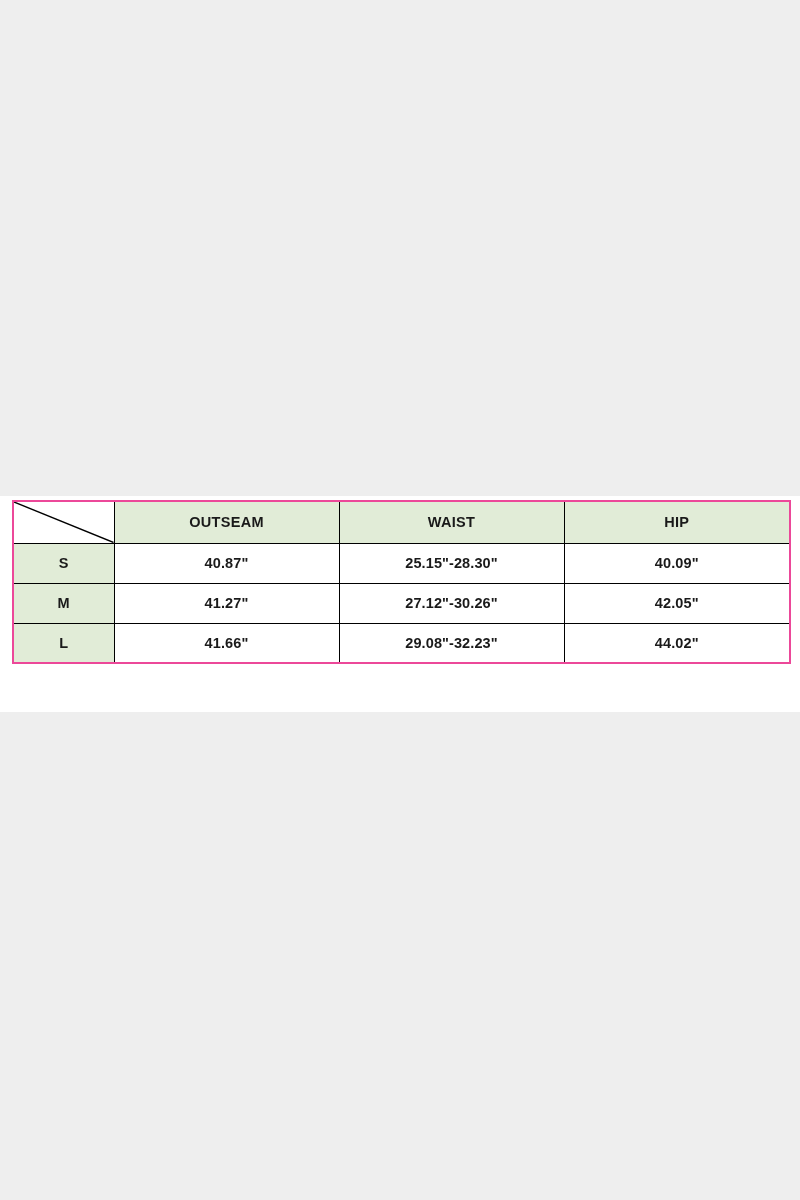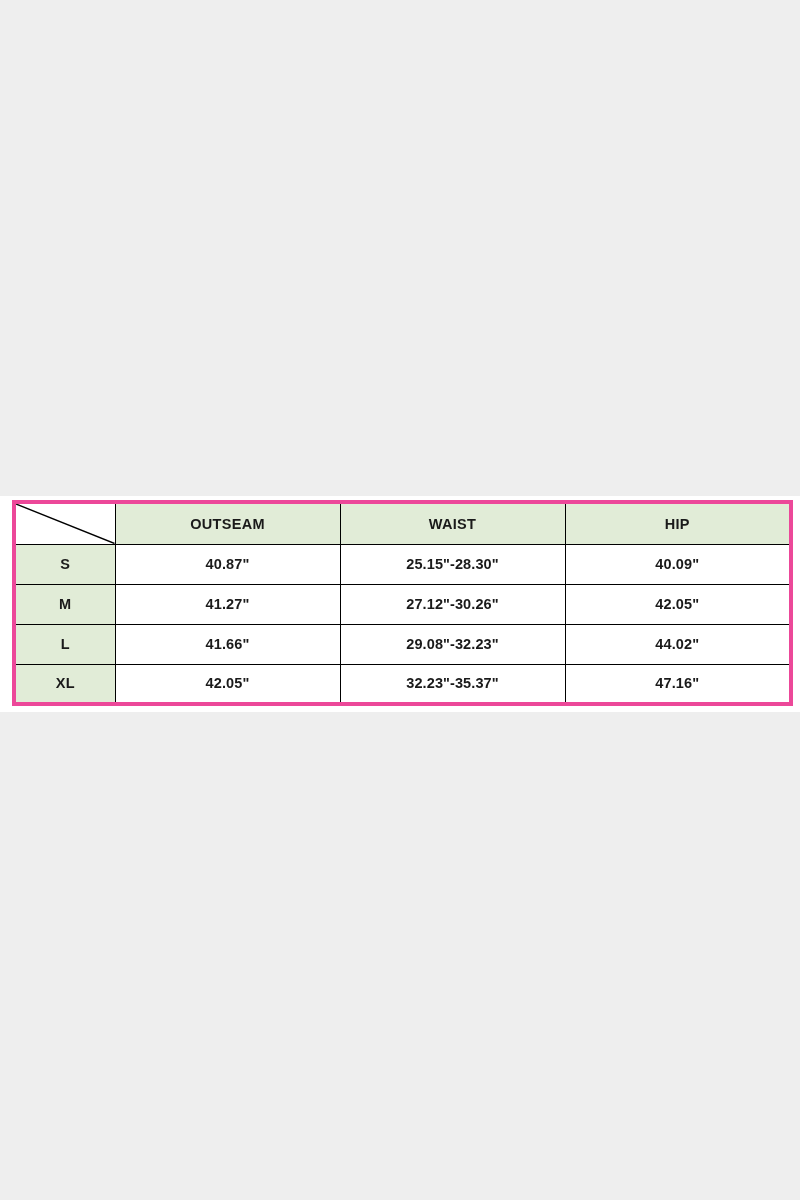--- a/index.html
+++ b/index.html
@@ -37,21 +37,21 @@
     left: 12px;
     top: 500px;
     width: 777px;
   }
 
   table.size-chart {
     border-collapse: collapse;
     table-layout: fixed;
     width: 777px;
     background: #0f766e;
-    border: 4px solid #ec4899;
+    border: 2px solid #ec4899;
   }
 
   table.size-chart col.c-size   { width: 101px; }
   table.size-chart col.c-a      { width: 225px; }
   table.size-chart col.c-b      { width: 225px; }
   table.size-chart col.c-c      { width: 226px; }
 
   table.size-chart th,
   table.size-chart td {
     border: 1px solid #000000;
@@ -141,23 +141,17 @@
           <td class="val-cell">41.27"</td>
           <td class="val-cell">27.12"-30.26"</td>
           <td class="val-cell">42.05"</td>
         </tr>
         <tr>
           <td class="size-cell">L</td>
           <td class="val-cell">41.66"</td>
           <td class="val-cell">29.08"-32.23"</td>
           <td class="val-cell">44.02"</td>
         </tr>
-        <tr>
-          <td class="size-cell">XL</td>
-          <td class="val-cell">42.05"</td>
-          <td class="val-cell">32.23"-35.37"</td>
-          <td class="val-cell">47.16"</td>
-        </tr>
       </tbody>
     </table>
   </div>
 
 </div>
 
 </body></html>

